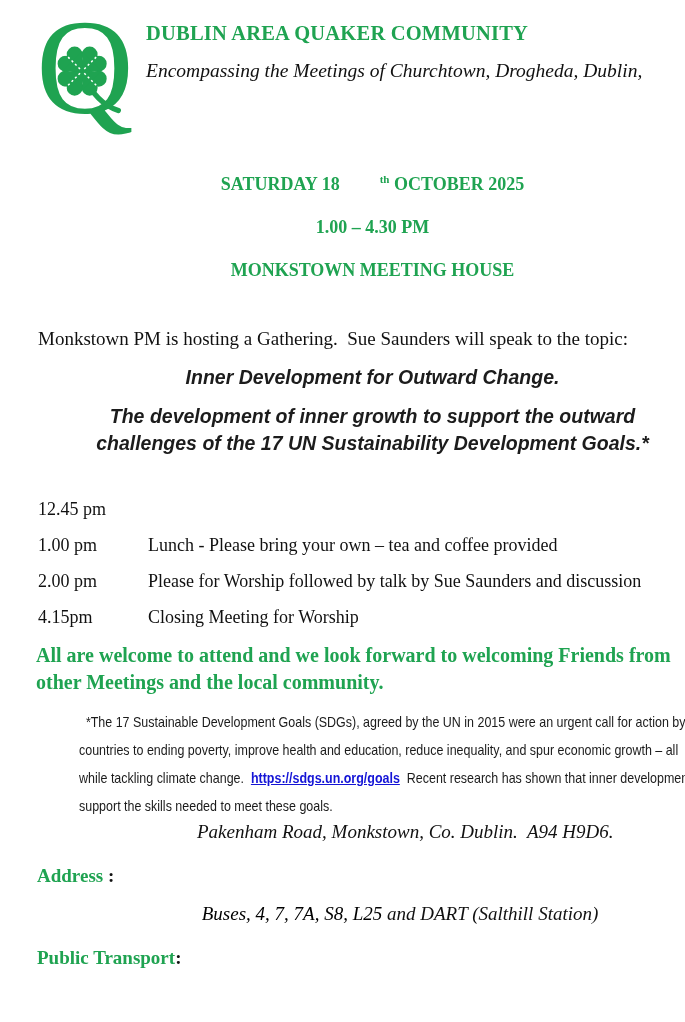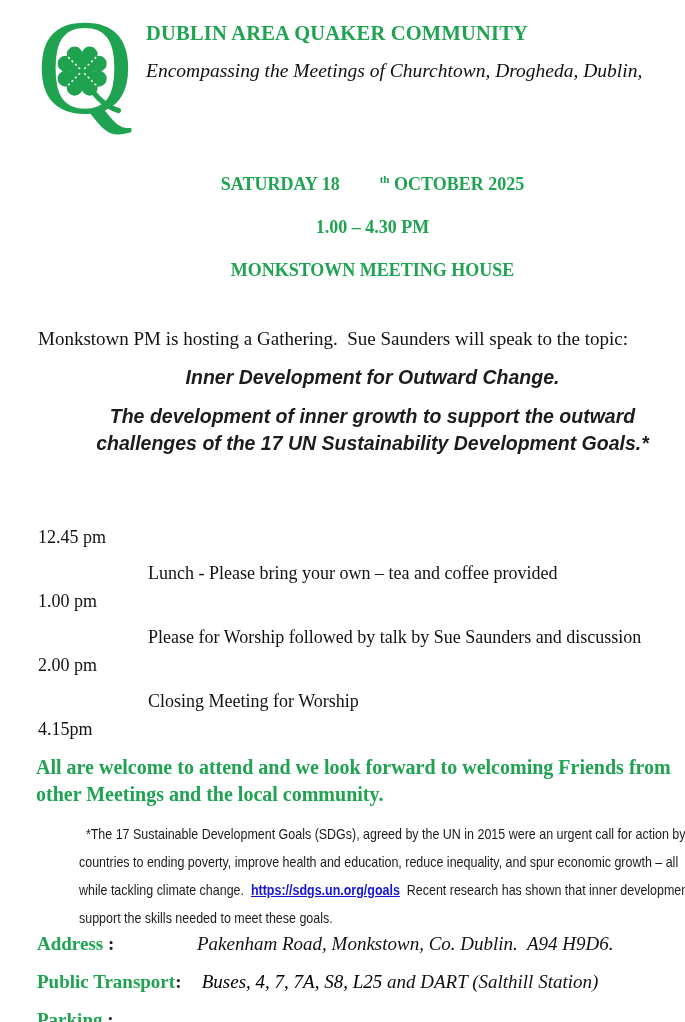--- a/index.html
+++ b/index.html
@@ -38,42 +38,42 @@
     font-family:"Liberation Sans", sans-serif; font-weight:bold; font-style:italic;
     font-size:19.5px; color:#1c1c1c;
   }
   .topic-title { margin-top:16px; line-height:23px; }
   .topic-sub { margin-top:14px; line-height:27px; }
   .topic-sub div { white-space:pre; }
 
   
   .schedule { margin:41px 0 0 38px; font-size:18px; }
   .schedule-row { display:flex; line-height:23px; margin-bottom:13px; }
-  .schedule-time { width:110px; flex:none; white-space:pre;margin-top:28px; }
+  .schedule-time { width:110px; flex:none; white-space:pre; }
   .schedule-desc { white-space:pre; }
 
   
   .welcome { margin:11px 0 0 36px; color:#1FA351; font-weight:bold; font-size:20px; line-height:27px; }
   .welcome div { white-space:pre; }
 
   
   .footnote { margin:12px 0 0 79px; }
   .footnote-line {
     font-family:"Liberation Sans", sans-serif; font-size:14.5px; color:#1b1b1b;
     line-height:28px; white-space:pre; transform:scaleX(.86); transform-origin:0 50%;
   }
   .footnote-line.first { padding-left:8px; }
   .footnote a, .contact-email {
     color:#1414D6; text-decoration:underline; font-weight:bold;
   }
 
   
   .info { margin:0 0 0 37px; font-size:19px; }
   .info-row { display:flex; line-height:24px; margin-bottom:14px; }
-  .info-label { min-width:160px; flex:none; font-weight:bold; white-space:pre; }
+  .info-label { min-width:160px; flex:none; font-weight:bold; white-space:pre;margin-top:44px; }
   .info-label .lbl { color:#1FA351; }
   .info-label .colon { color:#111; }
   .info-value { white-space:pre;font-style:italic; }
   .info-value .red { color:#000000; }
   .info-row.parking { margin-bottom:5px; }
   .info-row.parking .info-value div { line-height:25px; white-space:pre; }
 </style>
 </head>
 <body>
 

